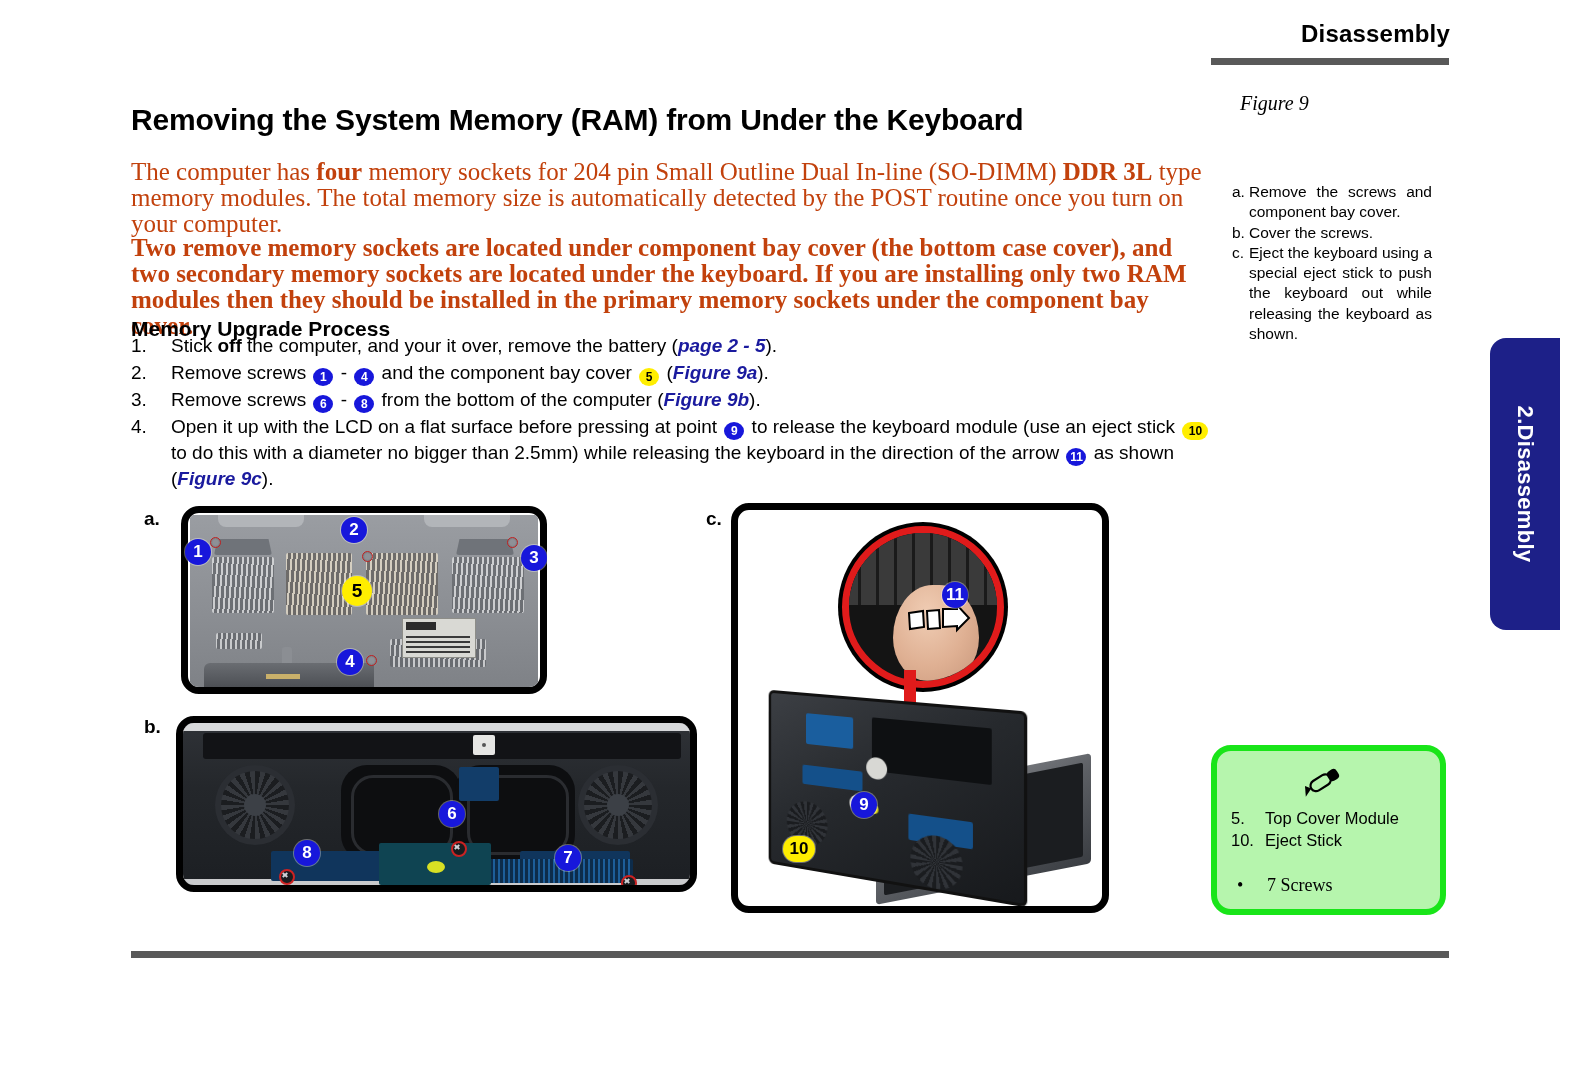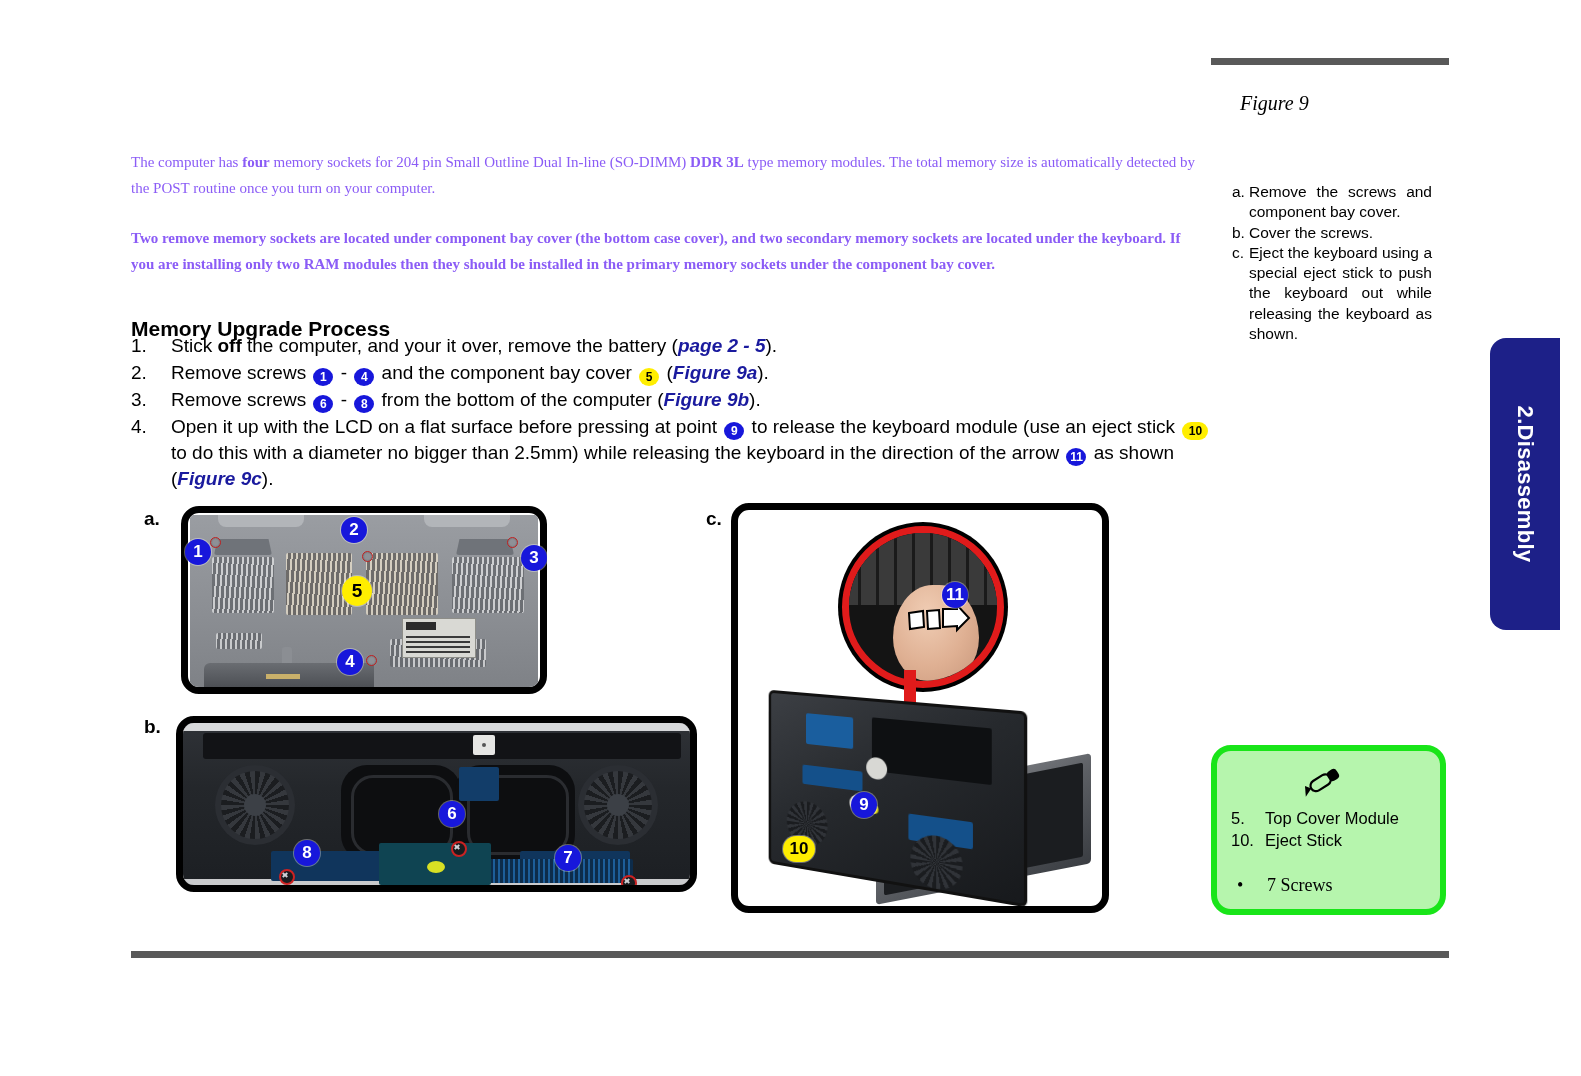--- a/index.html
+++ b/index.html
@@ -50,23 +50,23 @@
     font-size: 30px;
     line-height: 36px;
     color: #000;
     letter-spacing: -0.2px;
   }
   .para-serif {
     position: absolute;
     left: 131px;
     width: 1072px;
     font-family: "Liberation Serif", serif;
-    font-size: 15px;
+    font-size: 25px;
     line-height: 26px;
-    color: #8b5cf6;
+    color: #c2410c;
   }
   .para-serif.p1 { top: 134px; }
   .para-serif.p2 { top: 210px; font-weight: bold; }
 
   .sec-head {
     position: absolute;
     left: 131px;
     top: 300px;
     font-family: "Liberation Sans", sans-serif;
     font-weight: bold;
@@ -457,22 +457,24 @@
     font-family: "Liberation Sans", sans-serif;
     font-weight: bold;
     font-size: 21px;
   }
 </style>
 </head>
 <body>
 
 <div id="page">
 
+  <div class="hdr-title">Disassembly</div>
   <div class="hdr-rule"></div>
 
+  <h1 class="doc-title">Removing the System Memory (RAM) from Under the Keyboard</h1>
 
   <p class="para-serif p1"><span>The computer has </span><span class="bold">four</span><span> memory sockets for 204 pin Small Outline Dual In-line (SO-DIMM) </span><span class="bold">DDR 3L</span><span> type memory modules. The total memory size is automatically detected by the POST routine once you turn on your computer.</span></p>
 
   <p class="para-serif p2">Two remove memory sockets are located under component bay cover (the bottom case cover), and two secondary memory sockets are located under the keyboard. If you are installing only two RAM modules then they should be installed in the primary memory sockets under the component bay cover.</p>
 
   <h2 class="sec-head">Memory Upgrade Process</h2>
 
   <div class="steps">
 
     <div class="step">

